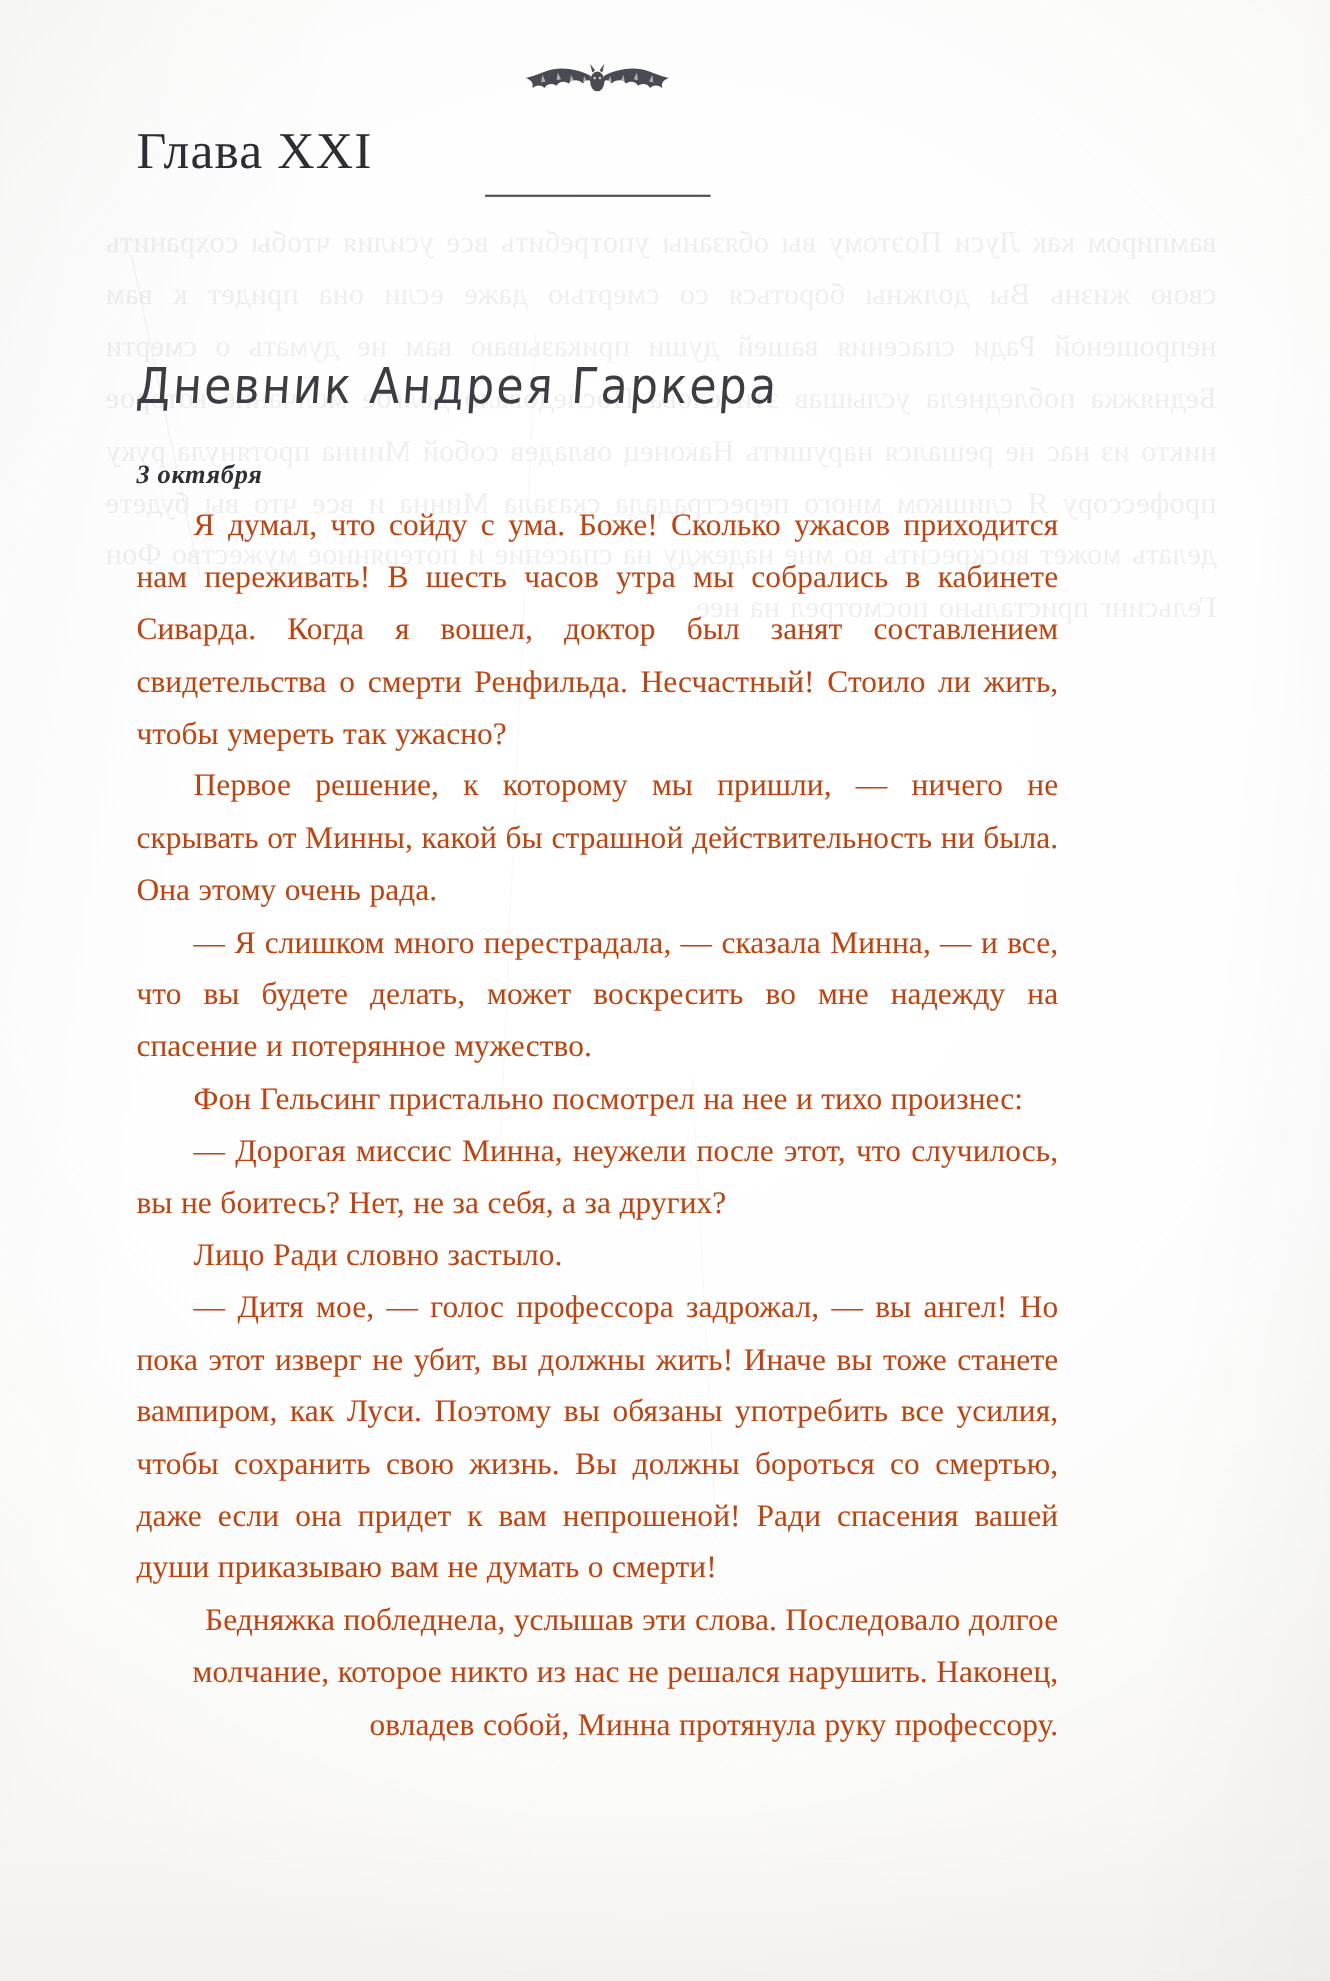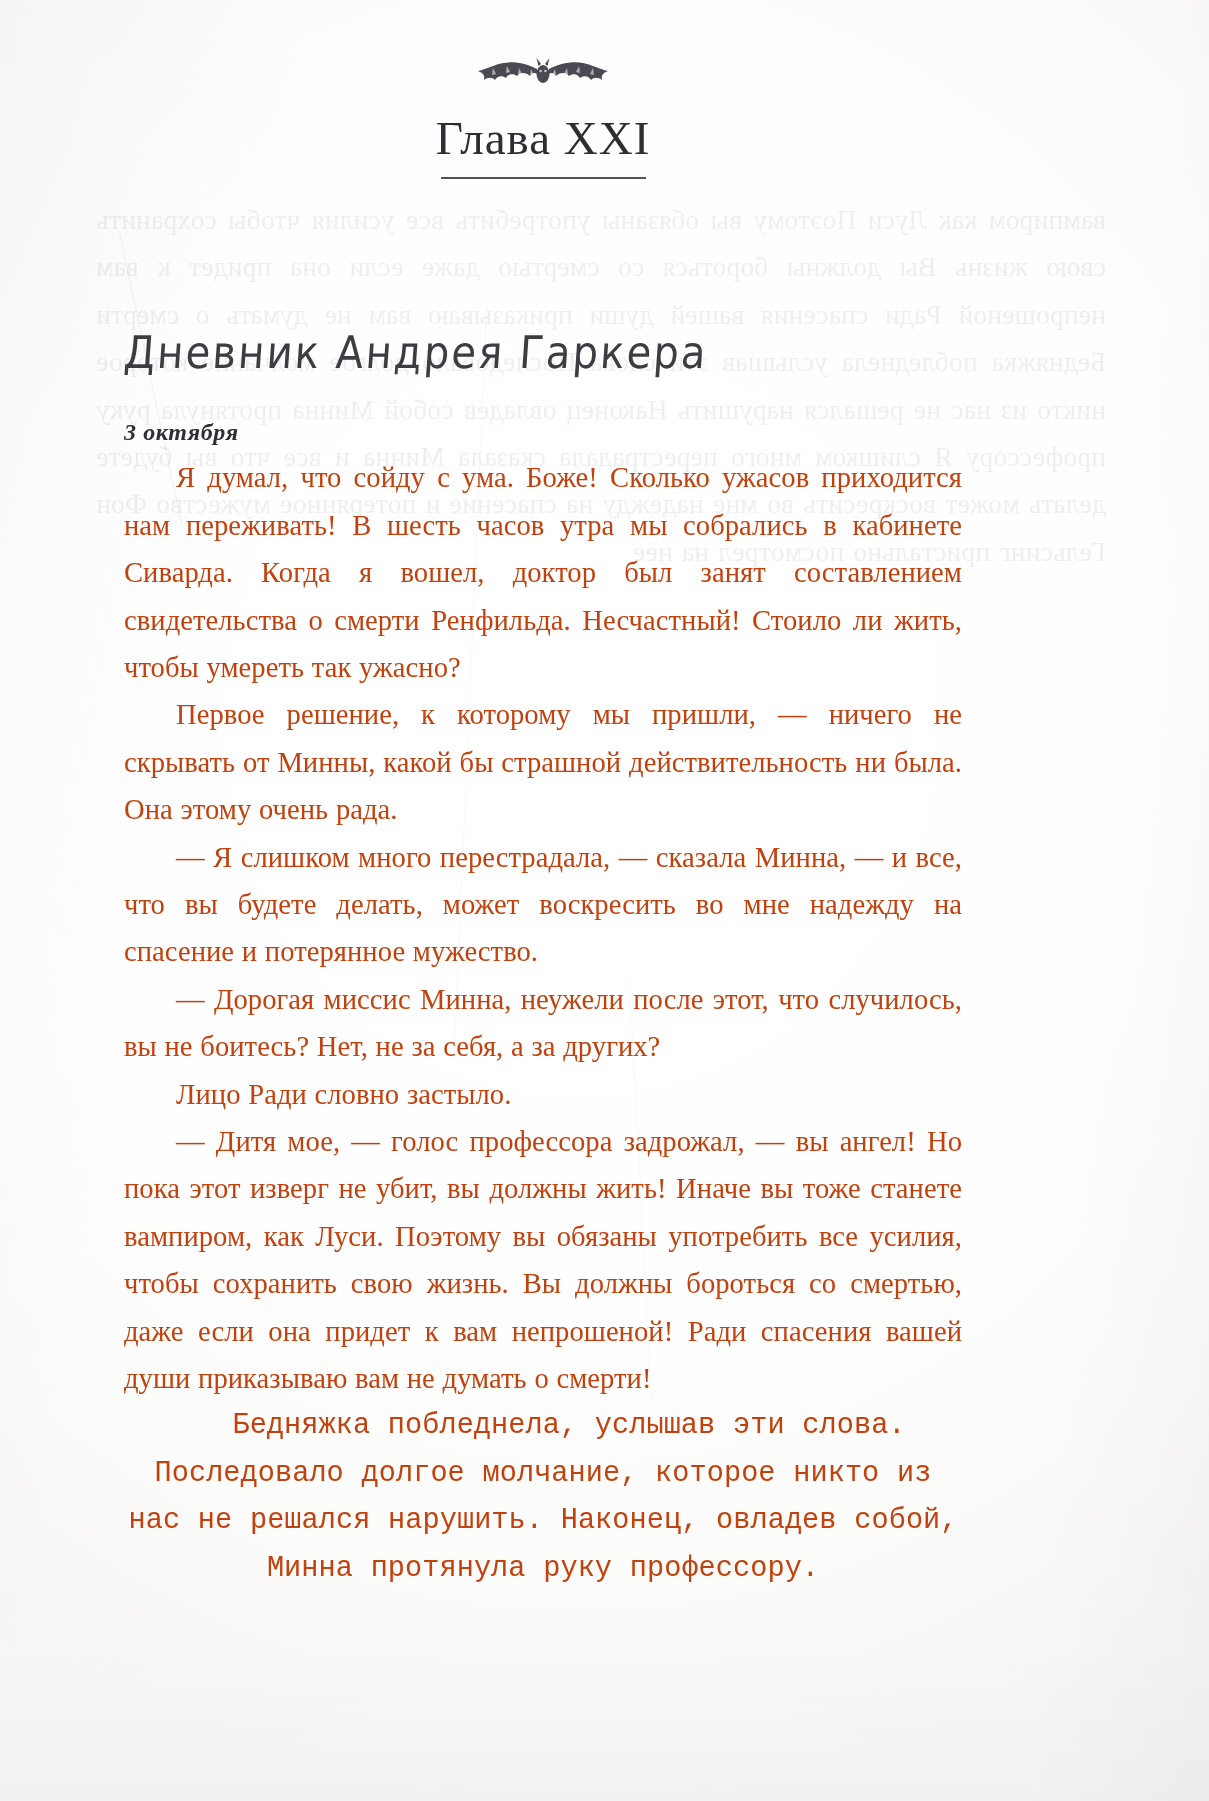--- a/index.html
+++ b/index.html
@@ -72,21 +72,20 @@
   
   .bat-wrap {
     margin-top: 56px;
     text-align: center;
     height: 52px;
   }
   .bat-wrap svg { display: inline-block; }
 
   
   .chapter-title {
-    text-align: center;
     font-size: 47px;
     line-height: 1.05;
     color: #2d2e33;
     letter-spacing: 1px;
     margin-top: 6px;
     font-weight: 400;
     font-family: "Liberation Serif", "DejaVu Serif", serif;
   }
   .chapter-rule {
     width: 205px;
@@ -128,21 +127,21 @@
     text-align: justify;
     font-size: 28.6px;
     line-height: 47.4px;
     color: #c2410c;
     font-family: "Liberation Serif", "DejaVu Serif", serif;
     letter-spacing: .05px;
     word-spacing: .5px;
     -webkit-hyphens: manual;
     hyphens: manual;
   }
-  .body-text p:last-child { text-align: center; font-family: Liberation Mono, monospace; }
+  .body-text p:last-child { text-align: right; }
 </style>
 </head>
 <body>
 
 <div class="page"></div>
 
 <div class="crease c1"></div>
 <div class="crease c2"></div>
 <div class="crease c3"></div>
 
@@ -200,19 +199,20 @@
   <div class="chapter-rule"></div>
 
   <div class="diary-heading">Дневник Андрея Гаркера</div>
 
   <div class="entry-date">3 октября</div>
 
   <div class="body-text">
     <p>Я думал, что сойду с ума. Боже! Сколько ужасов приходится нам переживать! В шесть часов утра мы собрались в кабинете Сиварда. Когда я вошел, доктор был занят составлением свидетельства о смерти Ренфильда. Несчастный! Стоило ли жить, чтобы умереть так ужасно?</p>
     <p>Первое решение, к которому мы пришли, — ничего не скрывать от Минны, какой бы страшной действительность ни была. Она этому очень рада.</p>
     <p>— Я слишком много перестрадала, — сказала Минна, — и все, что вы будете делать, может воскресить во мне надежду на спасение и потерянное мужество.</p>
+    <p>Фон Гельсинг пристально посмотрел на нее и тихо произнес:</p>
     <p>— Дорогая миссис Минна, неужели после этот, что случилось, вы не боитесь? Нет, не за себя, а за других?</p>
     <p>Лицо Ради словно застыло.</p>
     <p>— Дитя мое, — голос профессора задрожал, — вы ангел! Но пока этот изверг не убит, вы должны жить! Иначе вы тоже станете вампиром, как Луси. Поэтому вы обязаны употребить все усилия, чтобы сохранить свою жизнь. Вы должны бороться со смертью, даже если она придет к вам непрошеной! Ради спасения вашей души приказываю вам не думать о смерти!</p>
     <p>Бедняжка побледнела, услышав эти слова. Последовало долгое молчание, которое никто из нас не решался нарушить. Наконец, овладев собой, Минна протянула руку профессору.</p>
   </div>
 
 </div>
 
 </body></html>

